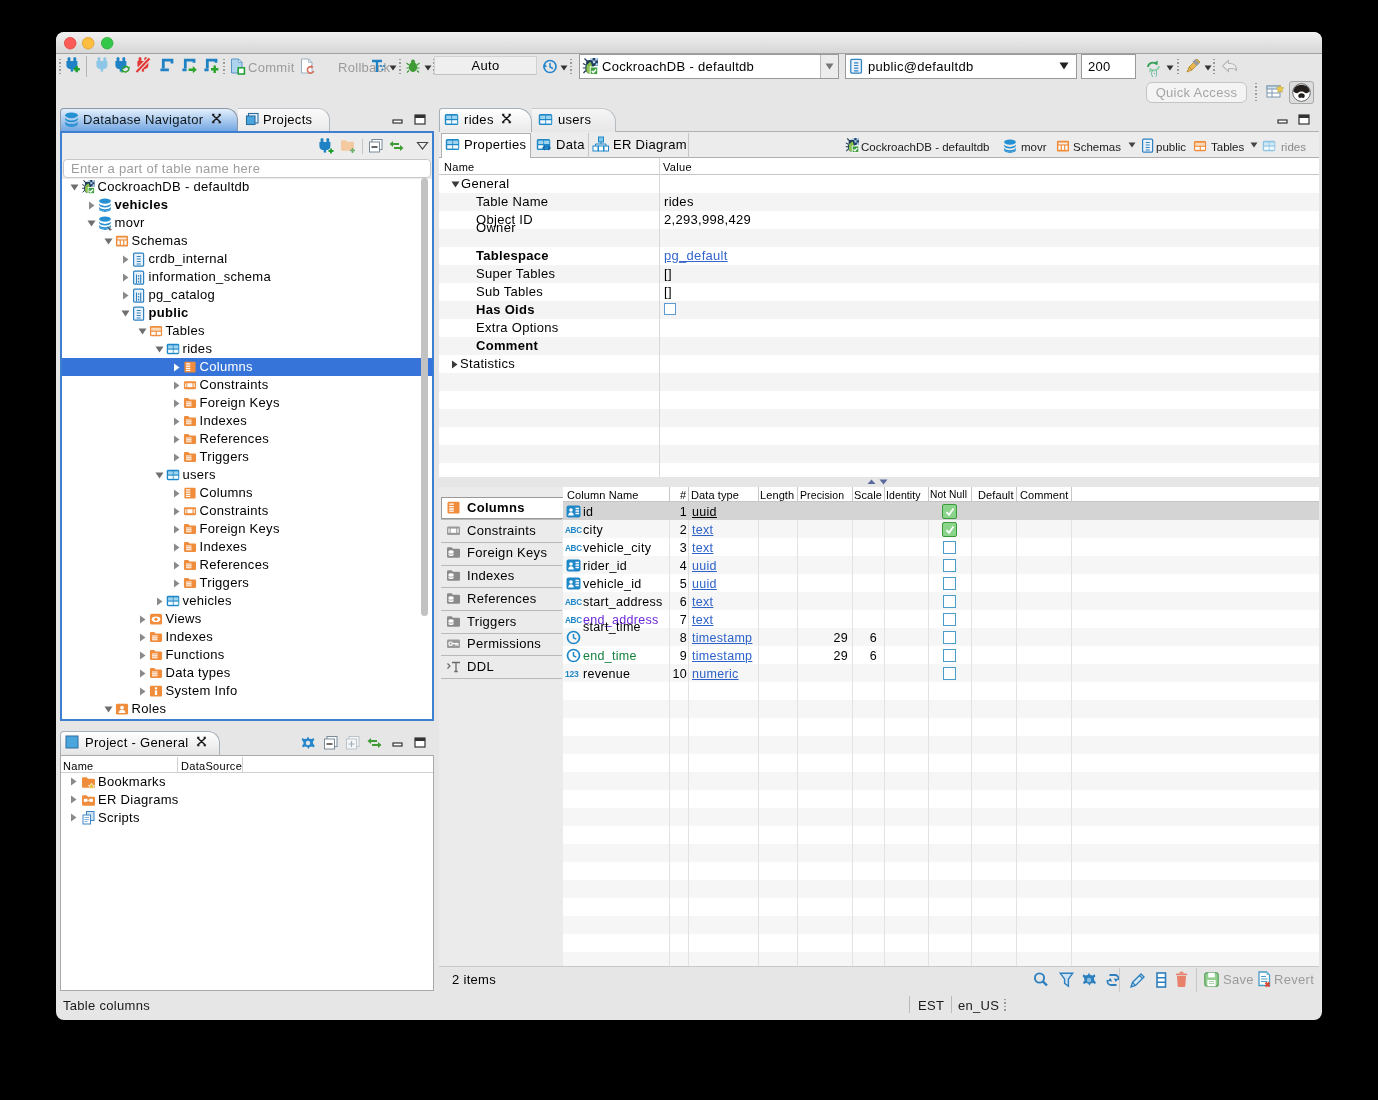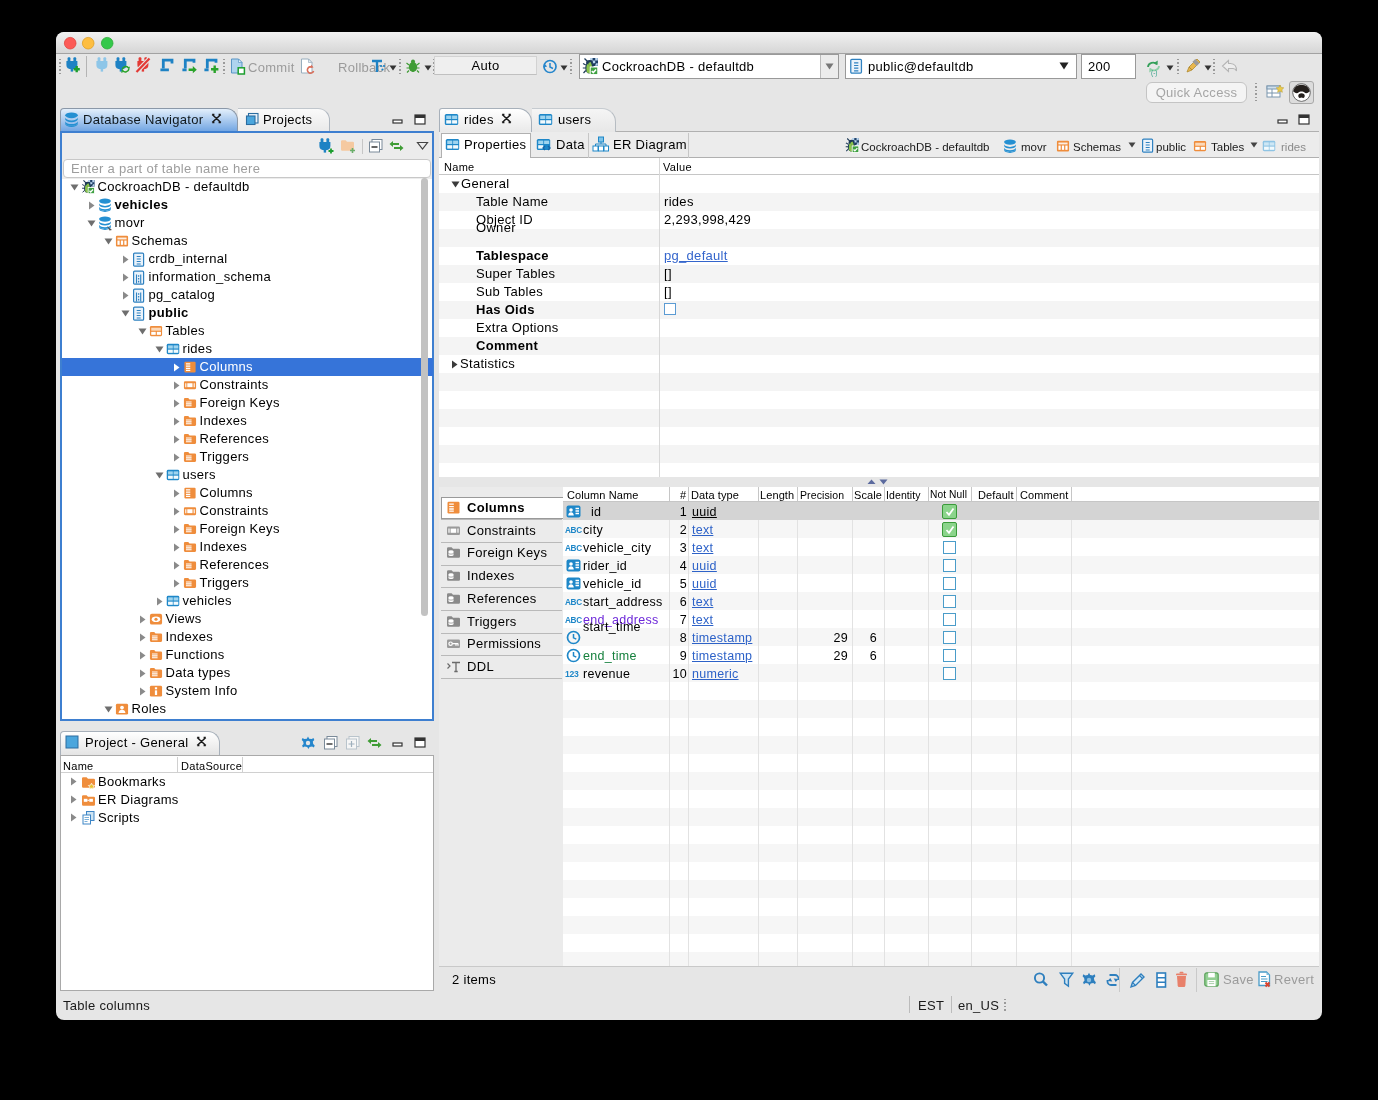--- a/index.html
+++ b/index.html
@@ -831,21 +831,21 @@
 <div class="abs" style="left:872px;top:455.5px;width:1px;height:14px;background:#c6c6c6;"></div>
 <div class="abs" style="left:915px;top:455.5px;width:1px;height:14px;background:#c6c6c6;"></div>
 <div class="abs" style="left:960px;top:455.5px;width:1px;height:14px;background:#c6c6c6;"></div>
 <div class="abs" style="left:1015px;top:455.5px;width:1px;height:14px;background:#c6c6c6;"></div>
 <svg style="left:510px;top:472.5px" width="15" height="15" viewBox="0 0 15 15">
       <rect x="0.5" y="1.5" width="14" height="12" rx="2" fill="#1e87c8"></rect>
       <circle cx="5" cy="6" r="1.8" fill="#fff"></circle>
       <path d="M2.2 11.5 q0.4 -3.2 2.8 -3.2 t2.8 3.2 Z" fill="#fff"></path>
       <path d="M9.5 4.5 h3.5 M9.5 7 h3.5 M9.5 9.5 h3.5" stroke="#fff" stroke-width="1.4"></path>
     </svg>
-<div class="tx" style="left:527px;top:471.5px;color:#000;font-size:12.5px;margin-left:8px;">id</div>
+<div class="tx" style="left:527px;top:471.5px;color:#000;font-size:12.5px;">id</div>
 <div class="tx" style="left:584px;top:471.5px;width:47px;text-align:right;font-size:12.5px;">1</div>
 <div class="tx" style="left:636px;top:471.5px;color:#000;text-decoration:underline;font-size:12.5px;">uuid</div>
 <div class="abs" style="left:886px;top:472.5px;width:15px;height:15px;background:#8bd48b;border:1px solid #3a9a3a;border-radius:2px;"></div>
 <svg style="left:889px;top:475.5px" width="10" height="10" viewBox="0 0 10 10">
       <path d="M1.5 5 L4 7.8 L8.5 1.5" stroke="#fff" stroke-width="1.8" fill="none"></path>
     </svg>
 <svg style="left:509px;top:490.5px" width="17" height="15" viewBox="0 0 17 15">
       <text x="0" y="11" font-family="Liberation Sans" font-size="8.2" font-weight="bold" letter-spacing="-0.3" fill="#1e87c8">ABC</text>
     </svg>
 <div class="tx" style="left:527px;top:489.5px;color:#000;font-size:12.5px;">city</div>

